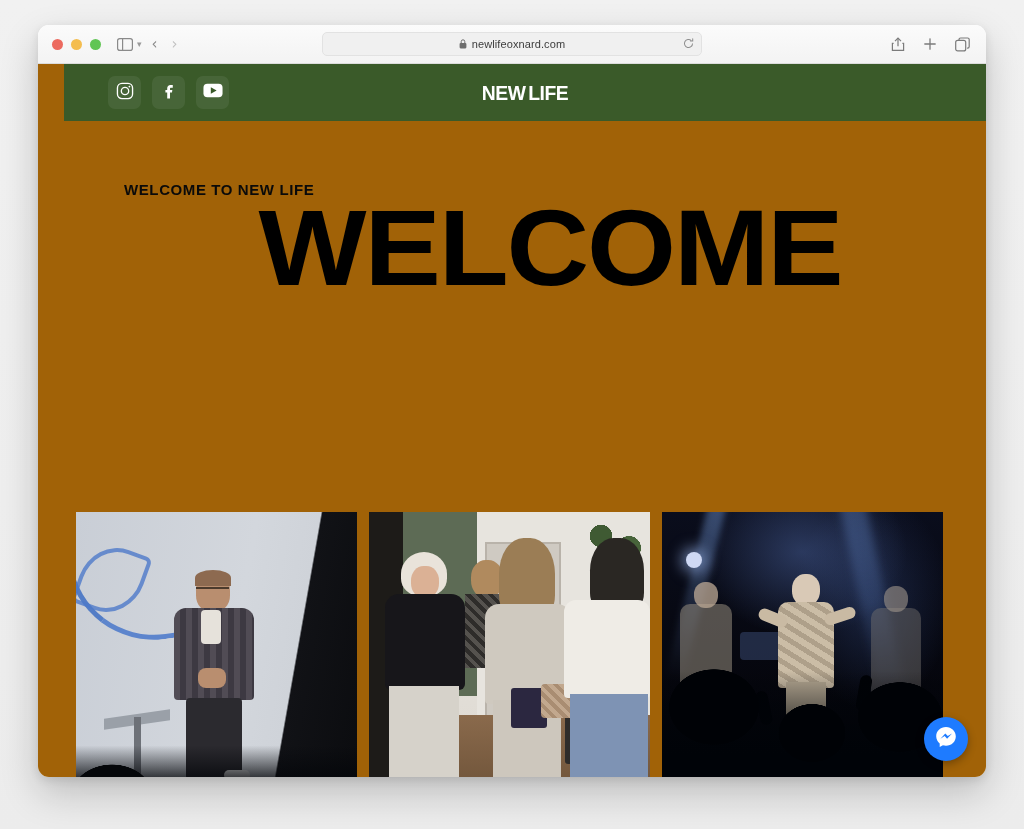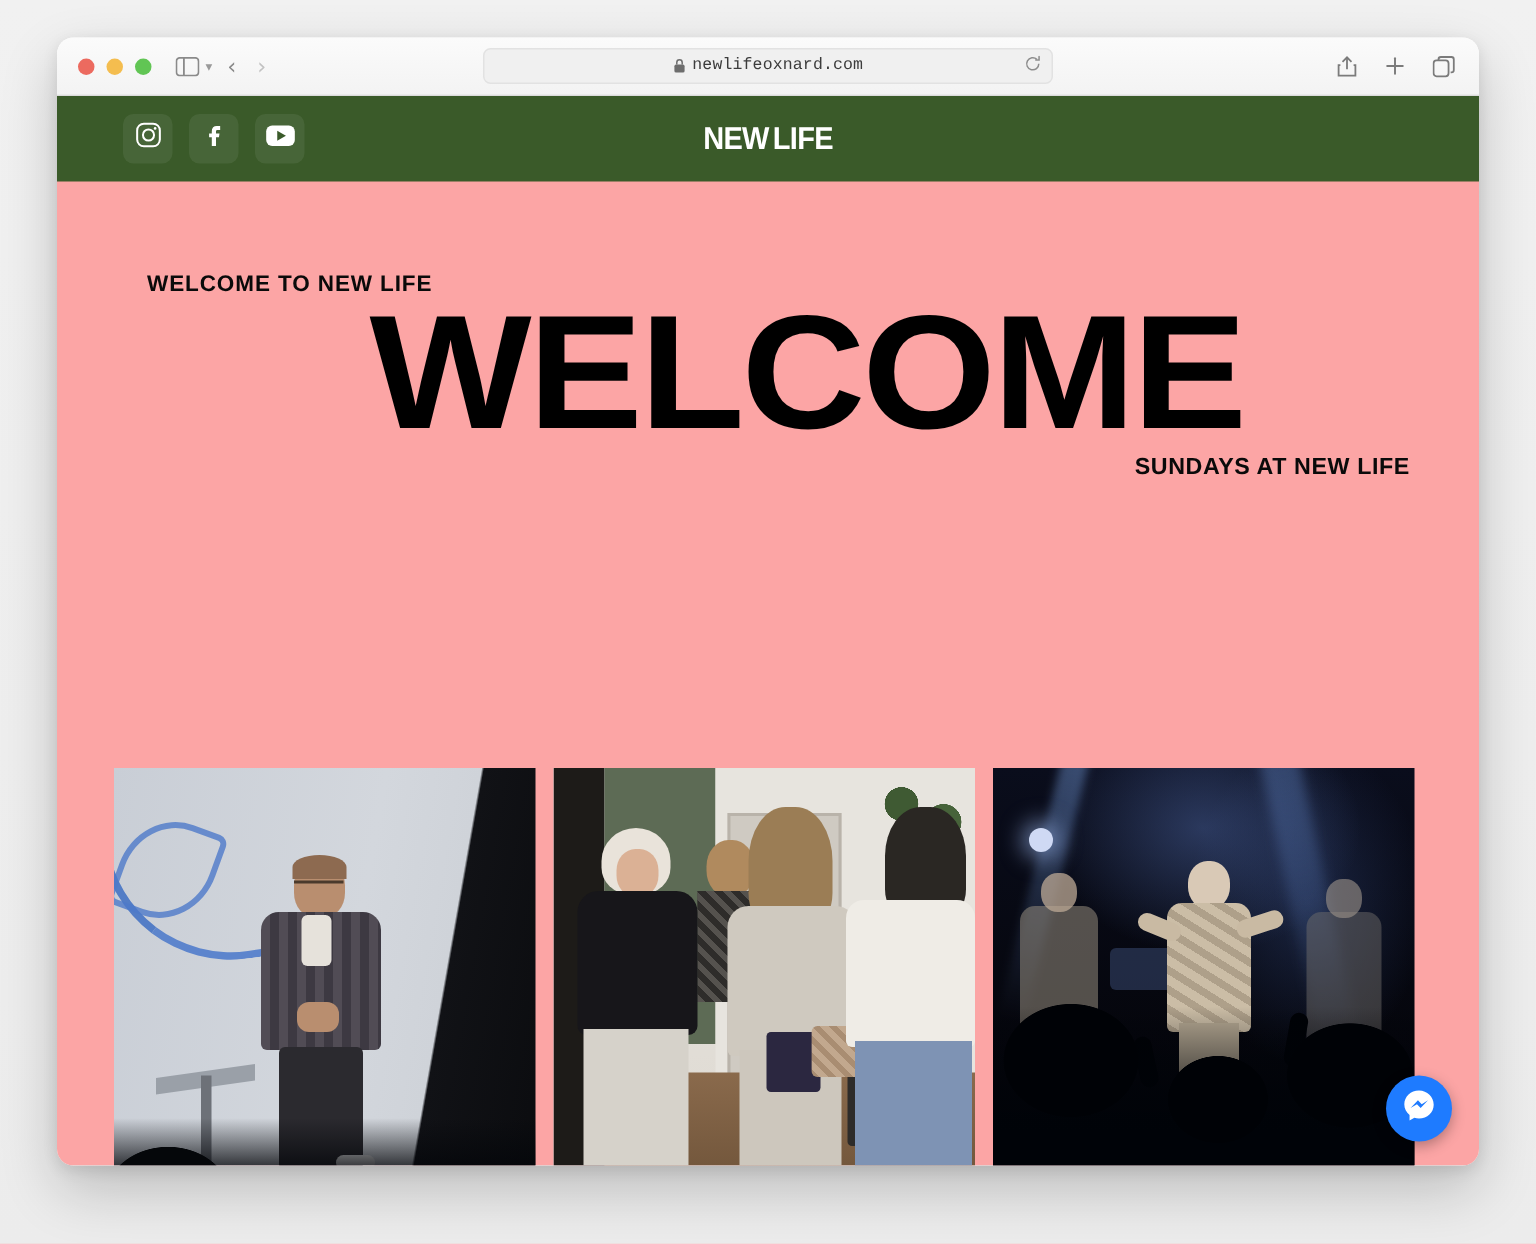--- a/index.html
+++ b/index.html
@@ -56,21 +56,20 @@
   .nav-grp { display:flex; align-items:center; gap: 14px; }
   .chev-small { font-size: 9px; color:#9a9a9a; }
   .arrow { font-size: 15px; color: #8a8a8a; font-family:"DejaVu Sans", sans-serif; }
   .arrow.fwd { color: #c2c2c2; }
 
   .url-wrap {
     position: absolute;
     left: 0; right: 0;
     display: flex; justify-content: center; align-items: flex-end;
     pointer-events: none;
-    font-family: Liberation Mono, monospace;
   }
   .shield { position: absolute; left: 292px; top: 50%; transform: translateY(-50%); }
   .urlbar {
     width: 378px; height: 22px;
     background: #f0f0f0;
     border: 1px solid #e2e2e2;
     border-radius: 5px;
     display: flex; align-items: center; justify-content: center;
     position: relative;
     pointer-events: auto;
@@ -85,23 +84,24 @@
     color: #8d8d8d;
   }
   .tb-right {
     position: absolute; right: 16px; top: 50%; transform: translateY(-50%);
     display: flex; align-items: center; gap: 18px;
   }
 
   
   .viewport {
     flex: 1 1 auto;
-    background: #fca5a5;
+    background: #a16207;
     position: relative;
     overflow: hidden;
+    padding-left: 26px;
   }
   .site-header {
     height: 57px;
     background: #3a5a29;
     display: flex;
     align-items: center;
     padding: 0 0 0 44px;
     box-sizing: border-box;
     position: relative;
   }
@@ -419,21 +419,20 @@
 
         <div class="brand">
           <span>NEW</span><span class="sp"></span><span>LIFE</span>
         </div>
       </div>
 
 
       <div class="hero">
         <div class="hero-kicker">WELCOME TO NEW LIFE</div>
         <div class="hero-title">WELCOME</div>
-        <div class="hero-sub">SUNDAYS AT NEW LIFE</div>
       </div>
 
       <div class="gallery">
 
         <div class="card ph1">
           <div class="script"></div>
           <div class="script2"></div>
           <div class="podium"></div>
           <div class="podium-stem"></div>
           <div class="person">

